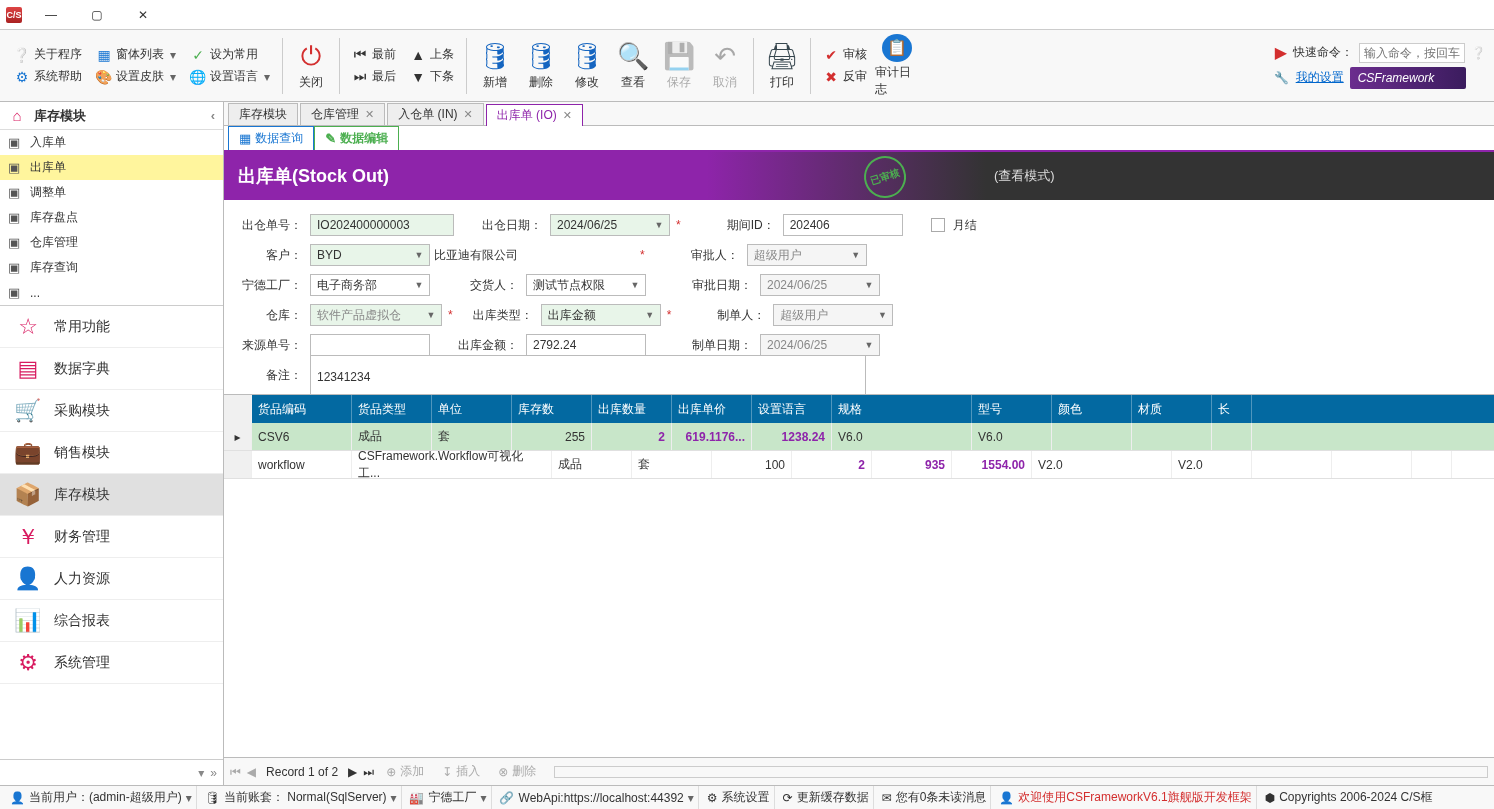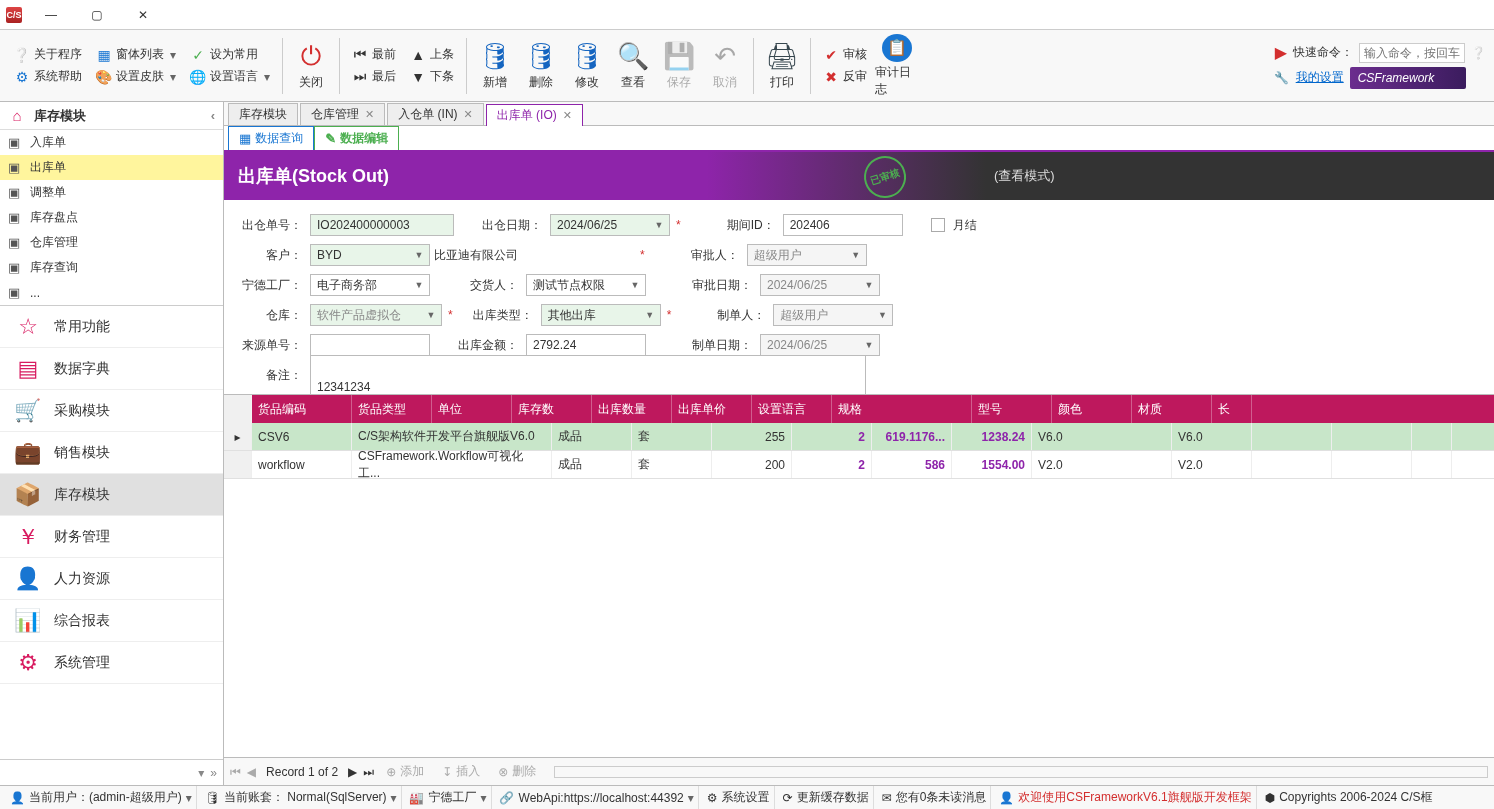--- a/index.html
+++ b/index.html
@@ -56,21 +56,21 @@
 .form .row{display:flex;align-items:center;gap:4px;height:26px}
 .form label{width:72px;text-align:right;font-size:12px;color:#333;padding-right:4px}
 .form label.w88{width:88px}
 .form .inp{height:22px;border:1px solid #bbb;background:#fff;padding:0 6px;font-size:12px;display:flex;align-items:center;position:relative}
 .form .inp.green{background:#e8f5e9}
 .form .inp.ro{background:#f5f5f5;color:#888}
 .form .inp .dd{position:absolute;right:2px;top:2px;bottom:2px;width:16px;display:flex;align-items:center;justify-content:center;color:#666;font-size:9px}
 .form .star{color:#d32f2f;margin:0 6px 0 2px}
 .form .chk{width:14px;height:14px;border:1px solid #aaa;margin-right:4px}
 .grid{flex:1;border-top:1px solid #bbb;background:#fff;display:flex;flex-direction:column;min-height:0}
-.grid .ghead{height:28px;background:#be185d;display:flex}
+.grid .ghead{height:28px;background:#0369a1;display:flex}
 .grid .ghead .gc{color:#fff;font-size:12px;padding:0 6px;display:flex;align-items:center;border-right:1px solid rgba(255,255,255,0.3)}
 .grid .grow{height:28px;display:flex;border-bottom:1px solid #e0e0e0}
 .grid .grow .gc{font-size:12px;padding:0 6px;display:flex;align-items:center;border-right:1px solid #eee}
 .grid .grow.hl{background:#c8e6c9}
 .grid .grow .gc.num{justify-content:flex-end}
 .grid .grow .gc.bold{font-weight:bold;color:#8e24aa}
 .grid .gbody{flex:1;overflow:auto}
 .gridfoot{height:28px;border-top:1px solid #bbb;background:#f8f8f8;display:flex;align-items:center;padding:0 6px;gap:6px;font-size:12px}
 .gridfoot .btn{display:flex;align-items:center;gap:4px;padding:2px 6px;cursor:pointer;color:#555}
 .gridfoot .btn.dis{color:#aaa}
@@ -380,21 +380,21 @@
       </div>
       <div class="row">
         <label>仓库：</label>
         <div class="inp green" style="width:132px;color:#888">
             <span>软件产品虚拟仓</span>
             <span class="dd">▼</span>
           </div>
           <span class="star">*</span>
         <label style="width:74px">出库类型：</label>
         <div class="inp green" style="width:120px">
-            <span>其他出库</span>
+            <span>出库金额</span>
             <span class="dd">▼</span>
           </div>
           <span class="star">*</span>
         <label class="w88">制单人：</label>
         <div class="inp ro" style="width:120px">
             <span>超级用户</span>
             <span class="dd">▼</span>
           </div>
       </div>
       <div class="row">
@@ -408,21 +408,21 @@
           </div>
           <span style="width:14px"></span>
         <label class="w88">制单日期：</label>
         <div class="inp ro" style="width:120px">
             <span>2024/06/25</span>
             <span class="dd">▼</span>
           </div>
       </div>
       <div class="row">
         <label>备注：</label>
-        <div class="inp" style="width:556px;height:40px;align-items:flex-end;padding-top:4px">
+        <div class="inp" style="width:556px;height:40px;align-items:center;padding-top:4px">
             <span>12341234</span>
           </div>
       </div>
     </div>
 
     <div class="grid">
       <div class="ghead" id="ghead">
           <div class="gc c-w28"></div>
           <div class="gc" style="width:100px">货品编码</div>
           <div class="gc" style="width:80px">货品类型</div>
@@ -434,42 +434,41 @@
           <div class="gc" style="width:140px">规格</div>
           <div class="gc" style="width:80px">型号</div>
           <div class="gc" style="width:80px">颜色</div>
           <div class="gc" style="width:80px">材质</div>
           <div class="gc" style="width:40px">长</div>
         </div>
       <div class="gbody" id="gbody">
           <div class="grow hl">
             <div class="gc c-w28" style="background:#f0f0f0">▸</div>
             <div class="gc" style="width:100px">CSV6</div>
-            <div class="gc" style="width:200px">C/S架构软件开发平台旗舰版V6.0</div>
             <div class="gc" style="width:80px">成品</div>
             <div class="gc" style="width:80px">套</div>
             <div class="gc num" style="width:80px">255</div>
             <div class="gc num bold" style="width:80px">2</div>
             <div class="gc num bold" style="width:80px">619.1176...</div>
             <div class="gc num bold" style="width:80px">1238.24</div>
             <div class="gc" style="width:140px">V6.0</div>
             <div class="gc" style="width:80px">V6.0</div>
             <div class="gc" style="width:80px"></div>
             <div class="gc" style="width:80px"></div>
             <div class="gc" style="width:40px"></div>
           </div>
           <div class="grow">
             <div class="gc c-w28" style="background:#f0f0f0"></div>
             <div class="gc" style="width:100px">workflow</div>
             <div class="gc" style="width:200px">CSFramework.Workflow可视化工...</div>
             <div class="gc" style="width:80px">成品</div>
             <div class="gc" style="width:80px">套</div>
-            <div class="gc num" style="width:80px">200</div>
+            <div class="gc num" style="width:80px">100</div>
             <div class="gc num bold" style="width:80px">2</div>
-            <div class="gc num bold" style="width:80px">586</div>
+            <div class="gc num bold" style="width:80px">935</div>
             <div class="gc num bold" style="width:80px">1554.00</div>
             <div class="gc" style="width:140px">V2.0</div>
             <div class="gc" style="width:80px">V2.0</div>
             <div class="gc" style="width:80px"></div>
             <div class="gc" style="width:80px"></div>
             <div class="gc" style="width:40px"></div>
           </div>
         </div>
     </div>
 

